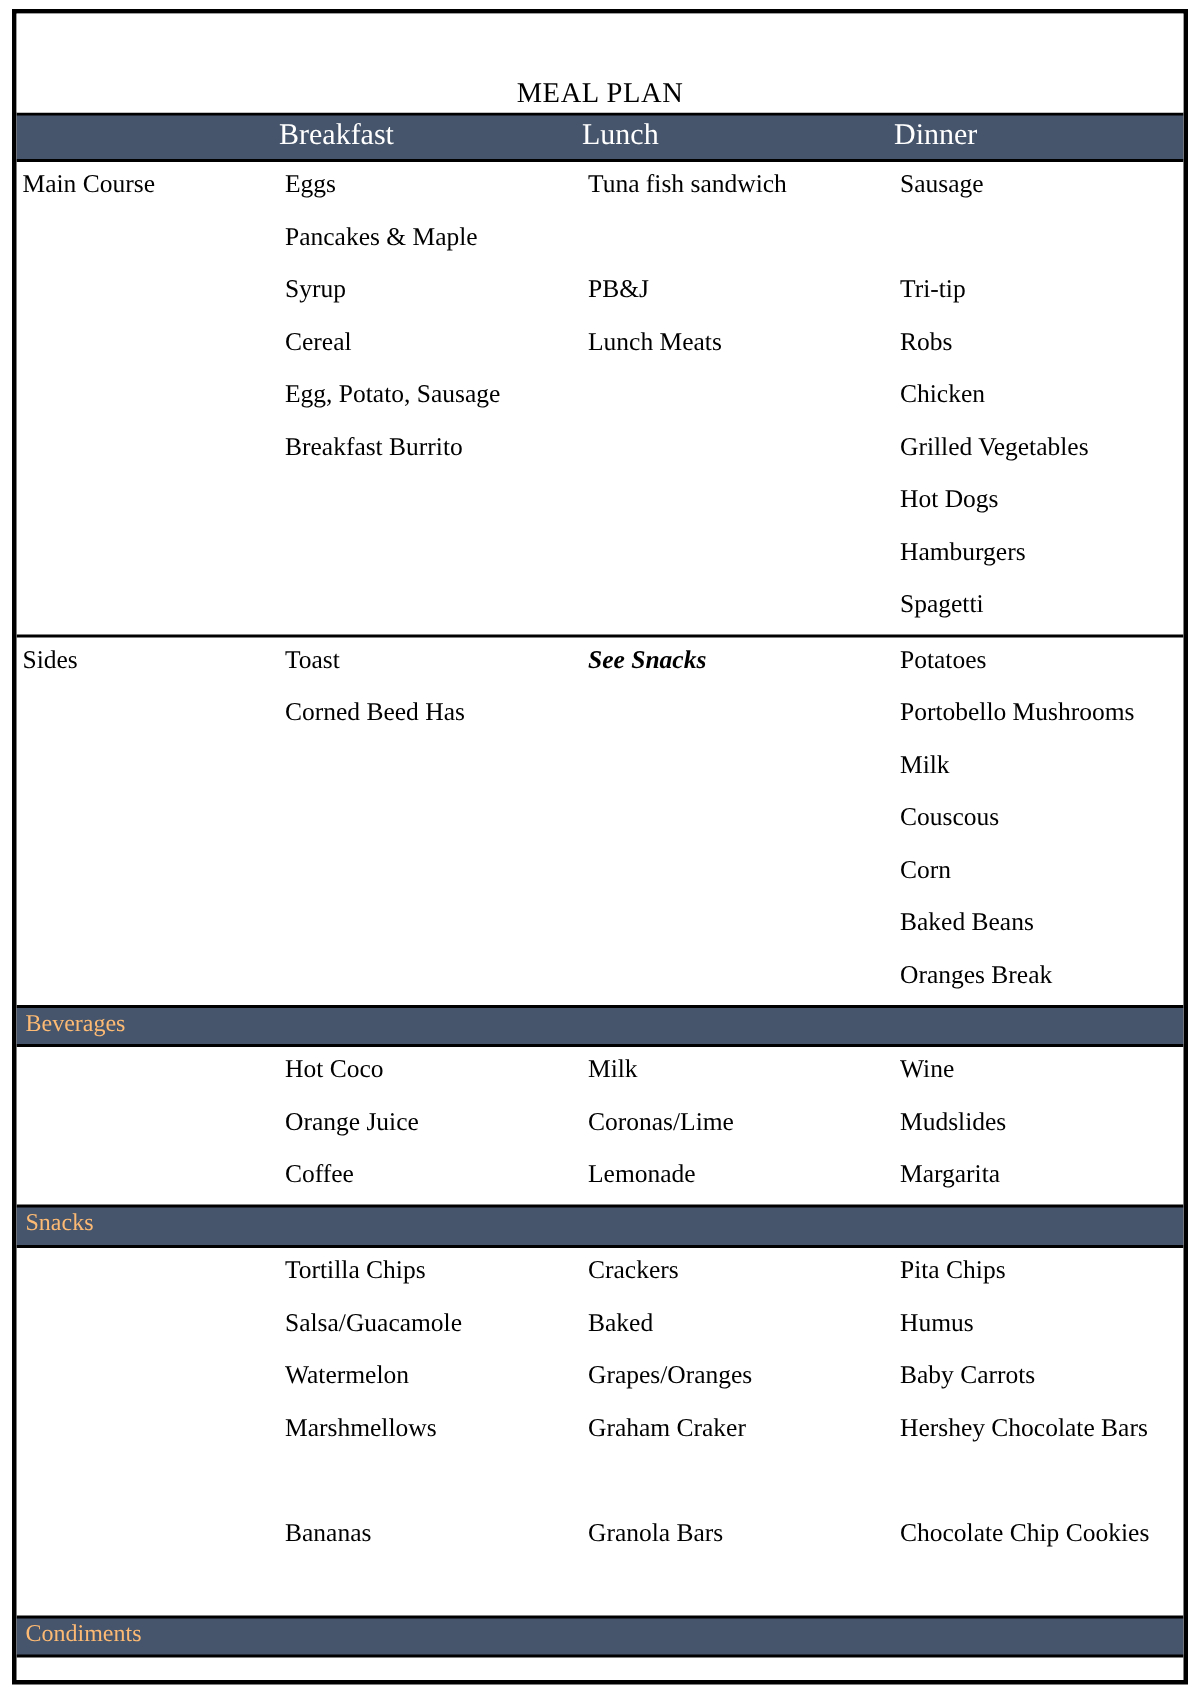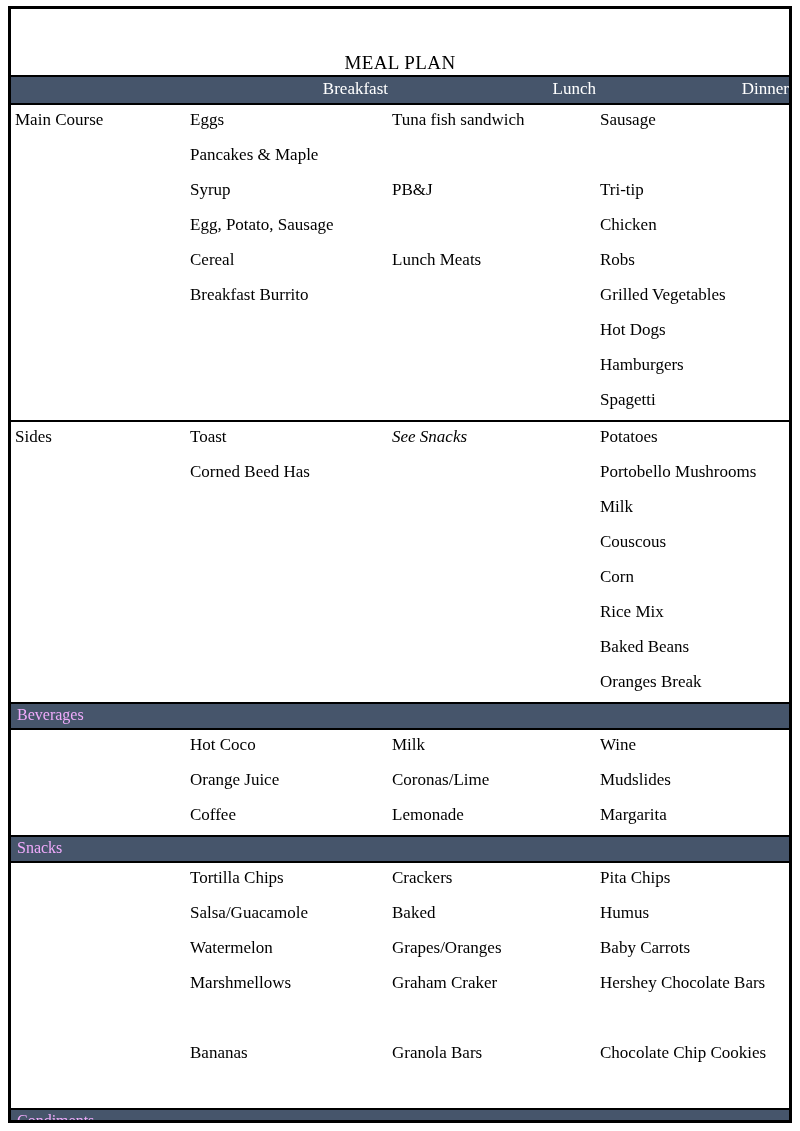--- a/index.html
+++ b/index.html
@@ -54,33 +54,33 @@
   }
   col.c-label { width: 175px; }
   col.c-bf    { width: 202px; }
   col.c-ln    { width: 208px; }
   col.c-dn    { width: auto; }
 
   
   .hdr-row td {
     background: #46556b;
     color: #ffffff;
-    font-size: 17px;
+    font-size: 20px;
     padding: 2px 0 4px 0;
-    text-align: right;
+    text-align: left;
     border-top: 2px solid #000000;
     border-bottom: 2px solid #000000;
     line-height: 1.15;
   }
   .hdr-row td.blank { background: #46556b; }
 
   
   .band td {
     background: #46556b;
-    color: #f0abfc;
+    color: #fdba74;
     font-size: 16px;
     padding: 2px 0 4px 6px;
     text-align: left;
     border-top: 2px solid #000000;
     border-bottom: 2px solid #000000;
     line-height: 1.15;
   }
 
   
   .grid td.cell {
@@ -90,21 +90,21 @@
     vertical-align: top;
     padding: 6px 4px 0 4px;
     border: 0;
   }
   td.lbl {
     padding-left: 6px;
   }
   td.bf, td.ln, td.dn {
     padding-left: 6px;
   }
-  .ital { font-style: italic; }
+  .ital { font-style: italic; font-weight: bold; }
 
   
   .sect-end td {
     border-bottom: 2px solid #000000;
     height: 0;
     padding: 0;
     font-size: 0;
     line-height: 0;
   }
 </style>
@@ -145,29 +145,29 @@
             <td class="cell dn"></td>
           </tr>
           <tr>
             <td class="cell lbl"></td>
             <td class="cell bf">Syrup</td>
             <td class="cell ln">PB&amp;J</td>
             <td class="cell dn">Tri-tip</td>
           </tr>
           <tr>
             <td class="cell lbl"></td>
-            <td class="cell bf">Egg, Potato, Sausage</td>
-            <td class="cell ln"></td>
-            <td class="cell dn">Chicken</td>
-          </tr>
-          <tr>
-            <td class="cell lbl"></td>
             <td class="cell bf">Cereal</td>
             <td class="cell ln">Lunch Meats</td>
             <td class="cell dn">Robs</td>
+          </tr>
+          <tr>
+            <td class="cell lbl"></td>
+            <td class="cell bf">Egg, Potato, Sausage</td>
+            <td class="cell ln"></td>
+            <td class="cell dn">Chicken</td>
           </tr>
           <tr>
             <td class="cell lbl"></td>
             <td class="cell bf">Breakfast Burrito</td>
             <td class="cell ln"></td>
             <td class="cell dn">Grilled Vegetables</td>
           </tr>
           <tr>
             <td class="cell lbl"></td>
             <td class="cell bf"></td>
@@ -216,26 +216,20 @@
           <tr>
             <td class="cell lbl"></td>
             <td class="cell bf"></td>
             <td class="cell ln"></td>
             <td class="cell dn">Corn</td>
           </tr>
           <tr>
             <td class="cell lbl"></td>
             <td class="cell bf"></td>
             <td class="cell ln"></td>
-            <td class="cell dn">Rice Mix</td>
-          </tr>
-          <tr>
-            <td class="cell lbl"></td>
-            <td class="cell bf"></td>
-            <td class="cell ln"></td>
             <td class="cell dn">Baked Beans</td>
           </tr>
           <tr>
             <td class="cell lbl"></td>
             <td class="cell bf"></td>
             <td class="cell ln"></td>
             <td class="cell dn">Oranges Break</td>
           </tr>
           <tr class="sect-end">
             <td colspan="4"></td>

